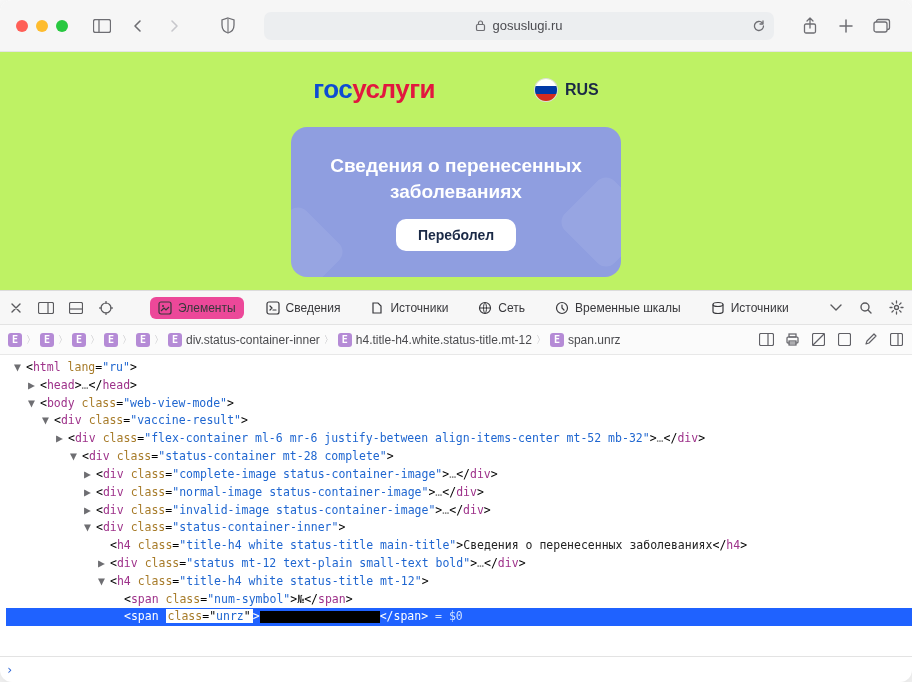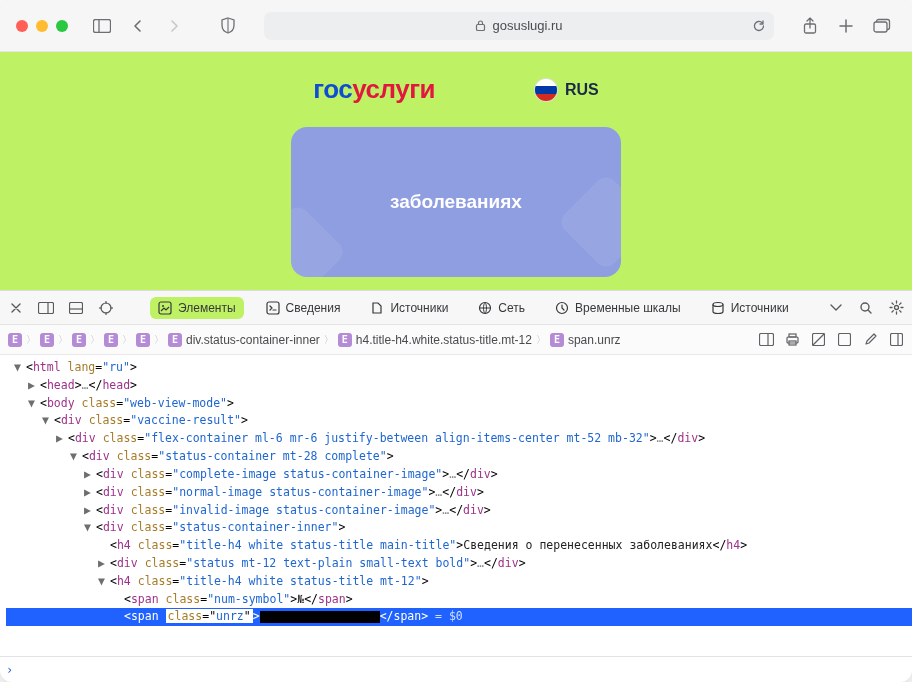--- a/index.html
+++ b/index.html
@@ -76,21 +76,21 @@
   
   .devtools { flex:1; display:flex; flex-direction:column; border-top: 1px solid #dcdcdc; font-size: 12px; min-height:0; }
   .dt-tabs {
     height: 34px; display:flex; align-items:center; gap: 14px;
     padding: 0 8px; border-bottom: 1px solid #e3e3e3; background: #f7f7f7;
   }
   .dt-ic { width: 16px; height:16px; color:#5a5a5e; display:inline-flex; align-items:center; justify-content:center; }
   .dt-tab {
     display:flex; align-items:center; gap:6px; color:#38383c; padding: 4px 8px; border-radius: 6px;
   }
-  .dt-tab.active { background:#bef264; }
+  .dt-tab.active { background:#ec4899; }
   .dt-tab-ico {
     width:14px; height:14px; display:inline-block;
   }
   .dt-tabs .spacer { flex:1; }
   .dt-crumbs {
     height: 30px; display:flex; align-items:center; gap: 4px;
     padding: 0 8px; border-bottom: 1px solid #e8e8e8; background:#fbfbfb;
   }
   .crumb { display:inline-flex; align-items:center; gap:4px; color:#4b4b4f; }
   .node-badge {
@@ -214,22 +214,24 @@
       <div class="brand-logo">
         <span class="gos">гос</span><span class="usl">услуги</span>
       </div>
       <div class="brand-lang">
         <span class="flag"></span>
         <span>RUS</span>
       </div>
     </div>
     <div class="card">
       <div class="card-title">
+        <div>Сведения о перенесенных</div>
         <div>заболеваниях</div>
       </div>
+      <div class="card-btn">Переболел</div>
     </div>
   </div>
 
   <div class="devtools">
     <div class="dt-tabs">
       <span class="dt-ic">
         <svg width="12" height="12" viewBox="0 0 12 12">
             <path d="M2 2l8 8M10 2l-8 8" stroke="#5a5a5e" stroke-width="1.4" stroke-linecap="round"></path>
           </svg>
       </span>

